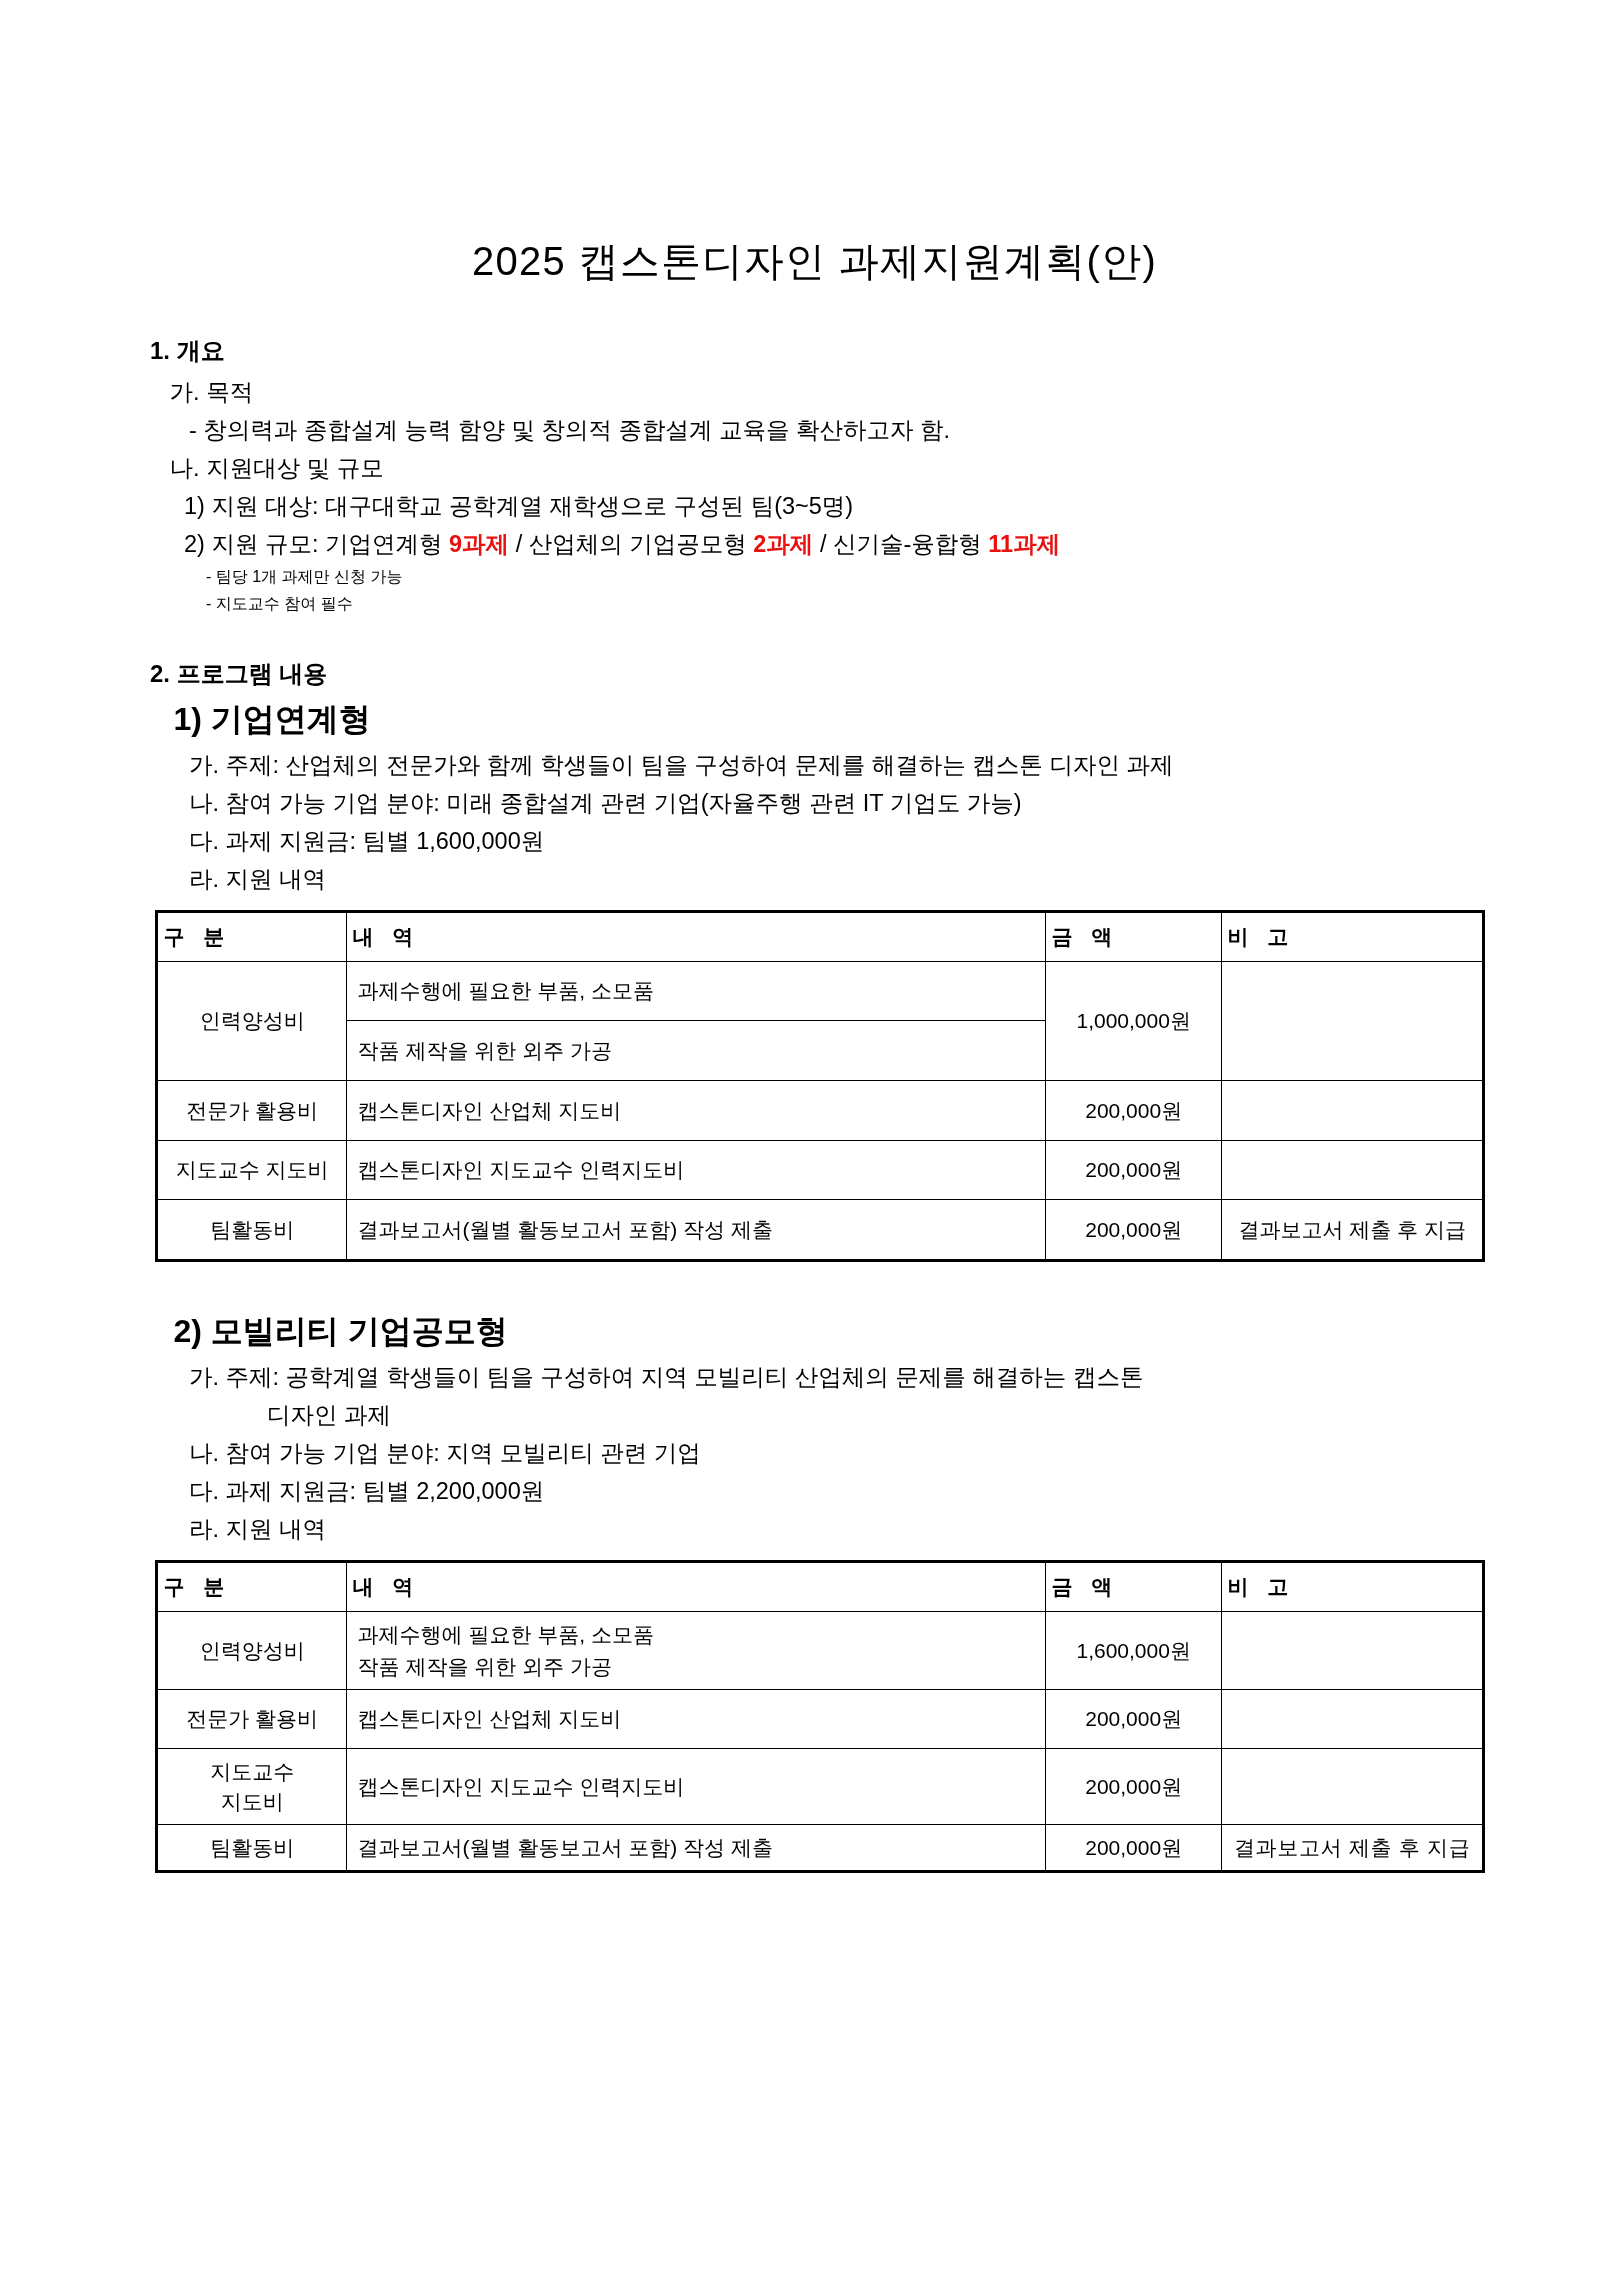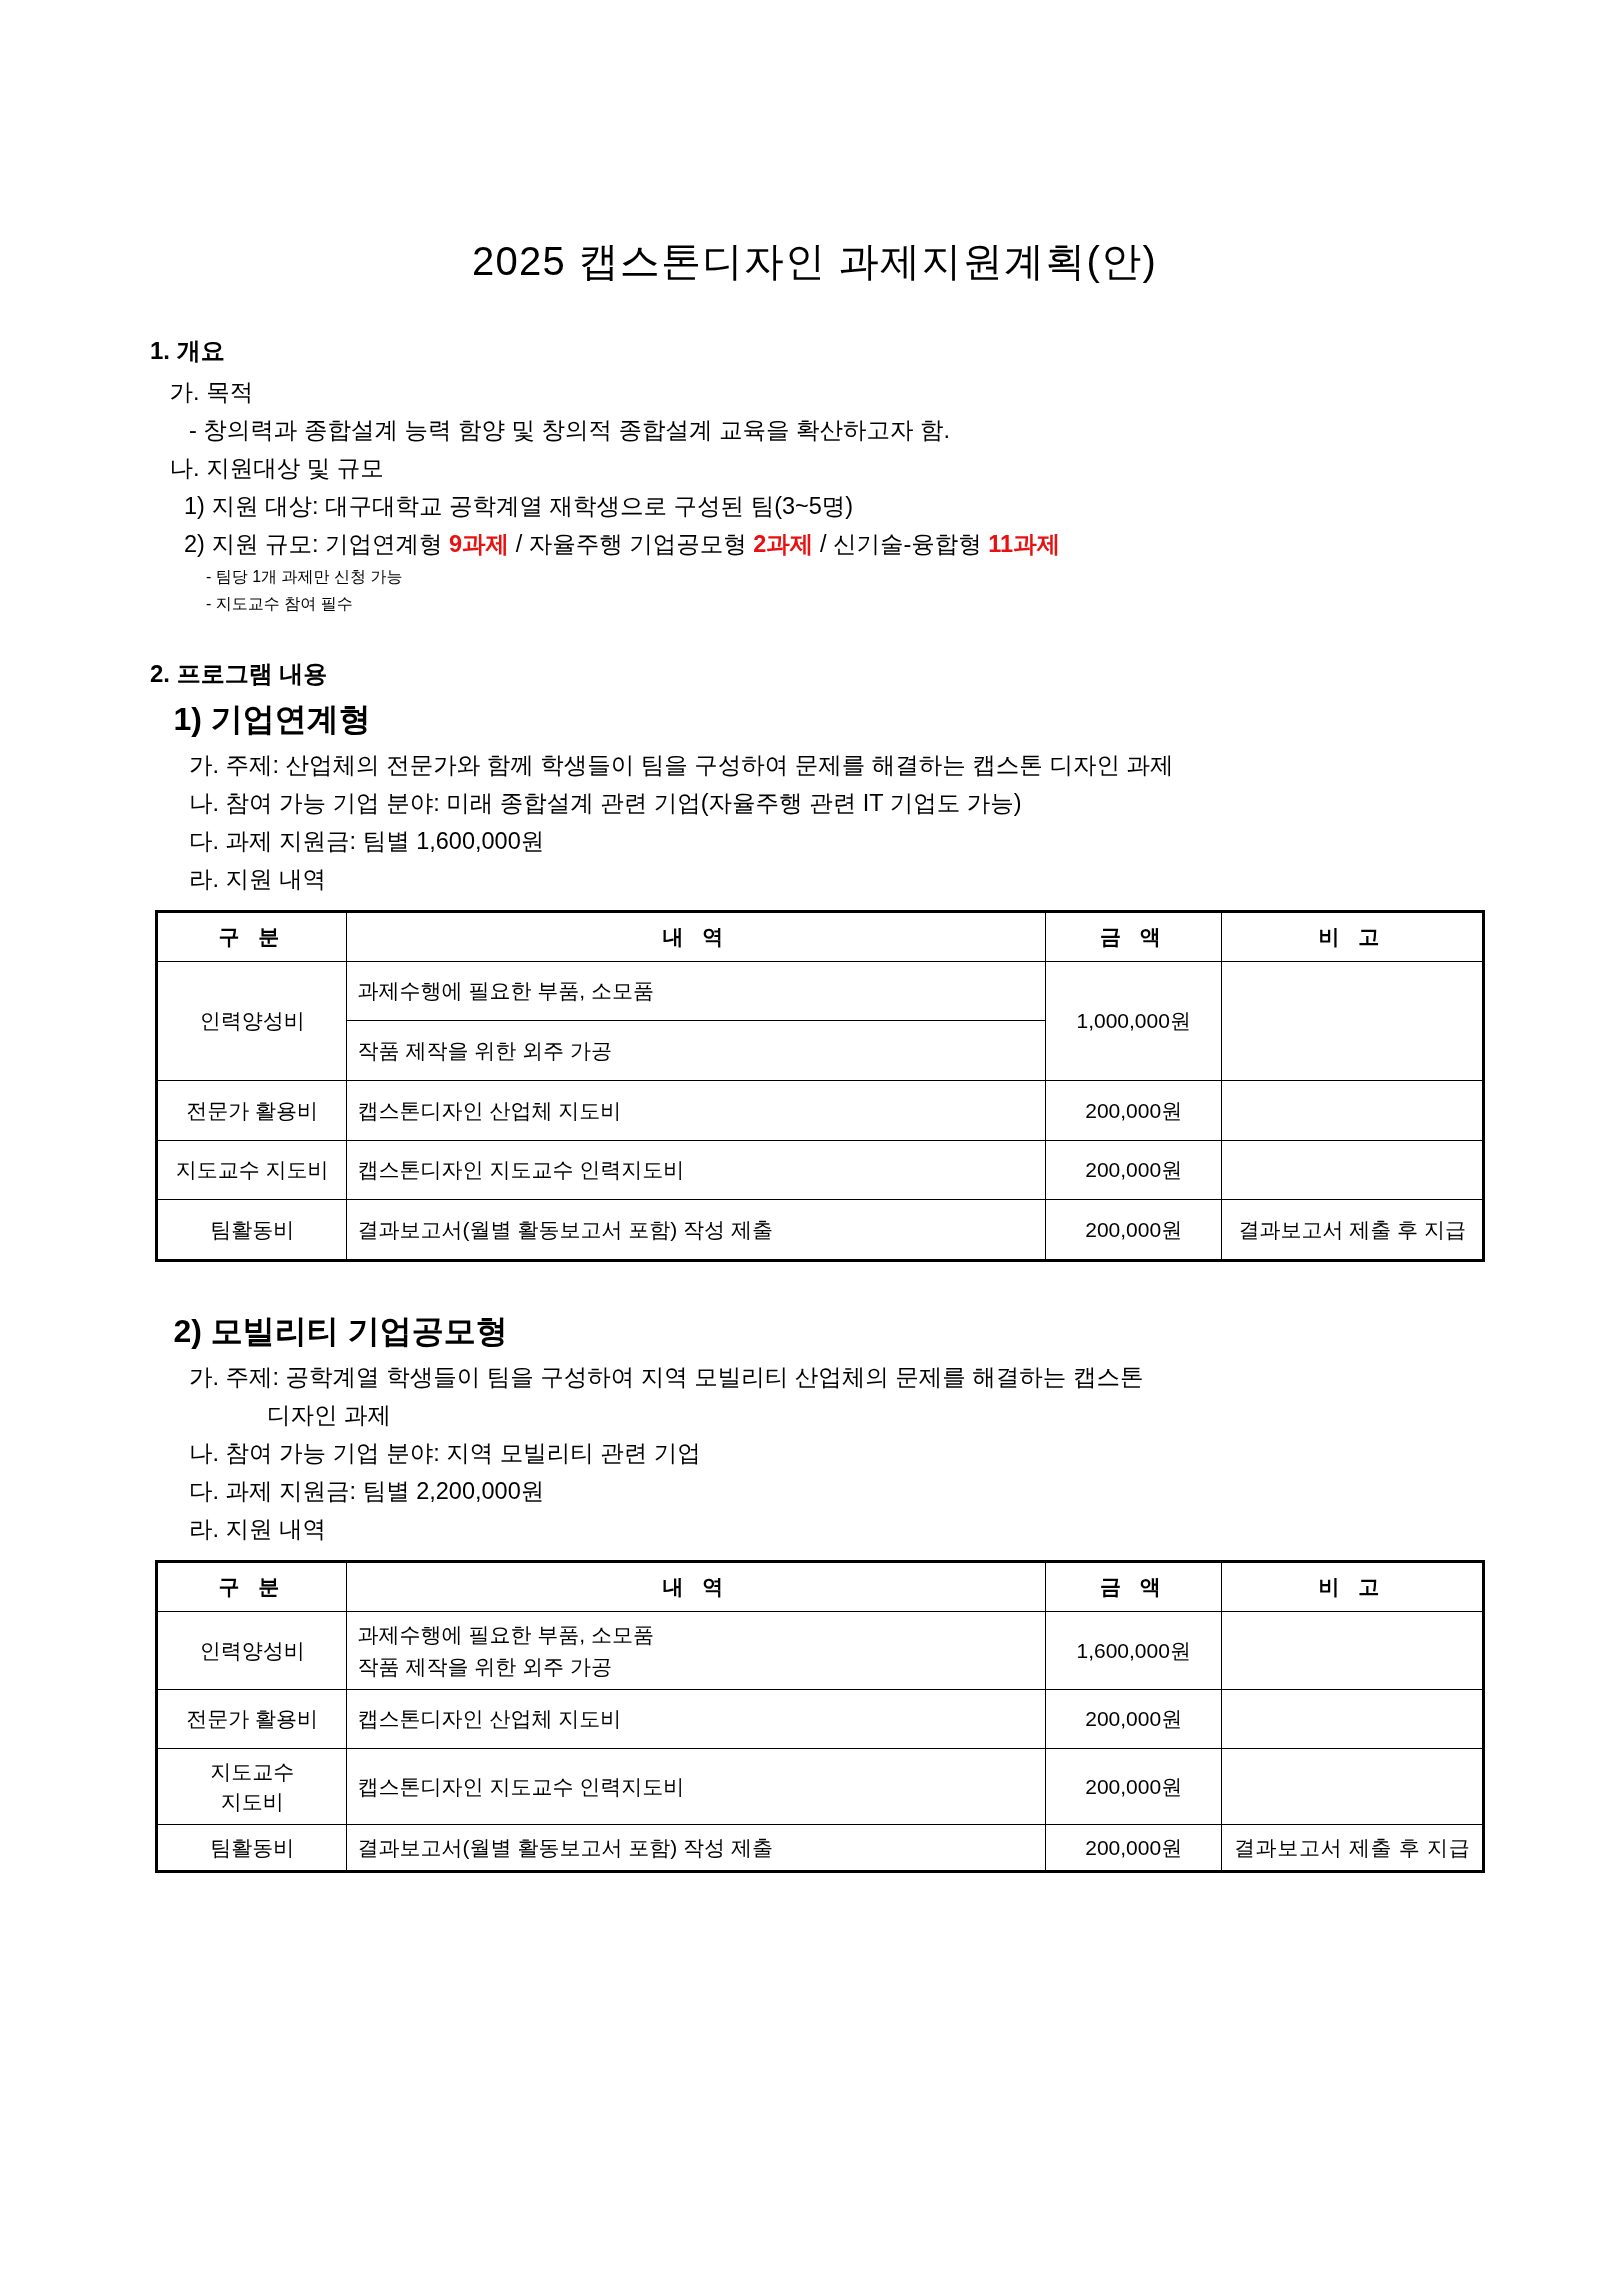--- a/index.html
+++ b/index.html
@@ -84,41 +84,40 @@
     table-layout: fixed;
   }
   .tbl-wrap table td {
     border: 1.3px solid #000;
     font-size: 21px;
     padding: 7.8px 10.4px;
     line-height: 1.4;
     vertical-align: middle;
   }
   .tbl-wrap table tr.hdr td {
-    text-align: center;
     font-weight: bold;
     letter-spacing: 6.5px;
     padding: 9px 5.2px;
   }
   .tall td { height: 43px; }
   .gap-lg { height: 48px; }
 </style>
 </head>
 <body>
 
 <div class="page">
 
   <div class="doc-title">2025 캡스톤디자인  과제지원계획(안)</div>
 
   <div class="sec-head">1. 개요</div>
   <div class="lvl1">가. 목적</div>
   <div class="lvl2">- 창의력과 종합설계 능력 함양 및 창의적 종합설계 교육을 확산하고자 함.</div>
   <div class="lvl1">나. 지원대상 및 규모</div>
   <div class="lvl-item">1) 지원 대상: 대구대학교 공학계열 재학생으로 구성된 팀(3~5명)</div>
-  <div class="lvl-item"><span>2) 지원 규모: 기업연계형 </span><span class="hl">9과제</span><span> / 자율주행 기업공모형 </span><span class="hl">2과제</span><span> / 신기술-융합형 </span><span class="hl">11과제</span></div>
+  <div class="lvl-item"><span>2) 지원 규모: 기업연계형 </span><span class="hl">9과제</span><span> / 산업체의 기업공모형 </span><span class="hl">2과제</span><span> / 신기술-융합형 </span><span class="hl">11과제</span></div>
   <div class="lvl3">- 팀당 1개 과제만 신청 가능</div>
   <div class="lvl3">- 지도교수 참여 필수</div>
 
   <div class="sec-head spaced">2. 프로그램 내용</div>
 
   <div class="blocktitle">1) 기업연계형</div>
   <div class="lvl2">가. 주제: 산업체의 전문가와 함께 학생들이 팀을 구성하여 문제를 해결하는 캡스톤 디자인 과제</div>
   <div class="lvl2">나. 참여 가능 기업 분야: 미래 종합설계 관련 기업(자율주행 관련 IT 기업도 가능)</div>
   <div class="lvl2">다. 과제 지원금: 팀별 1,600,000원</div>
   <div class="lvl2">라. 지원 내역</div>

